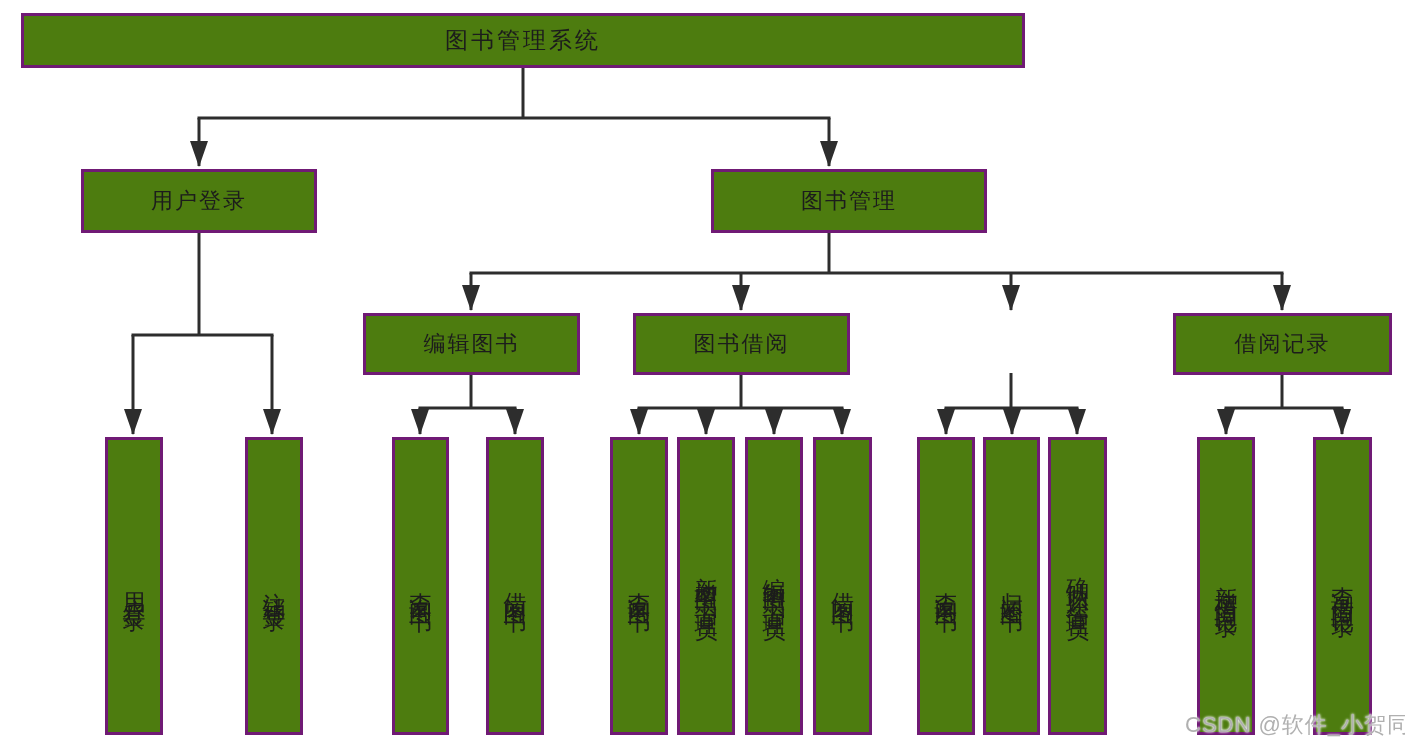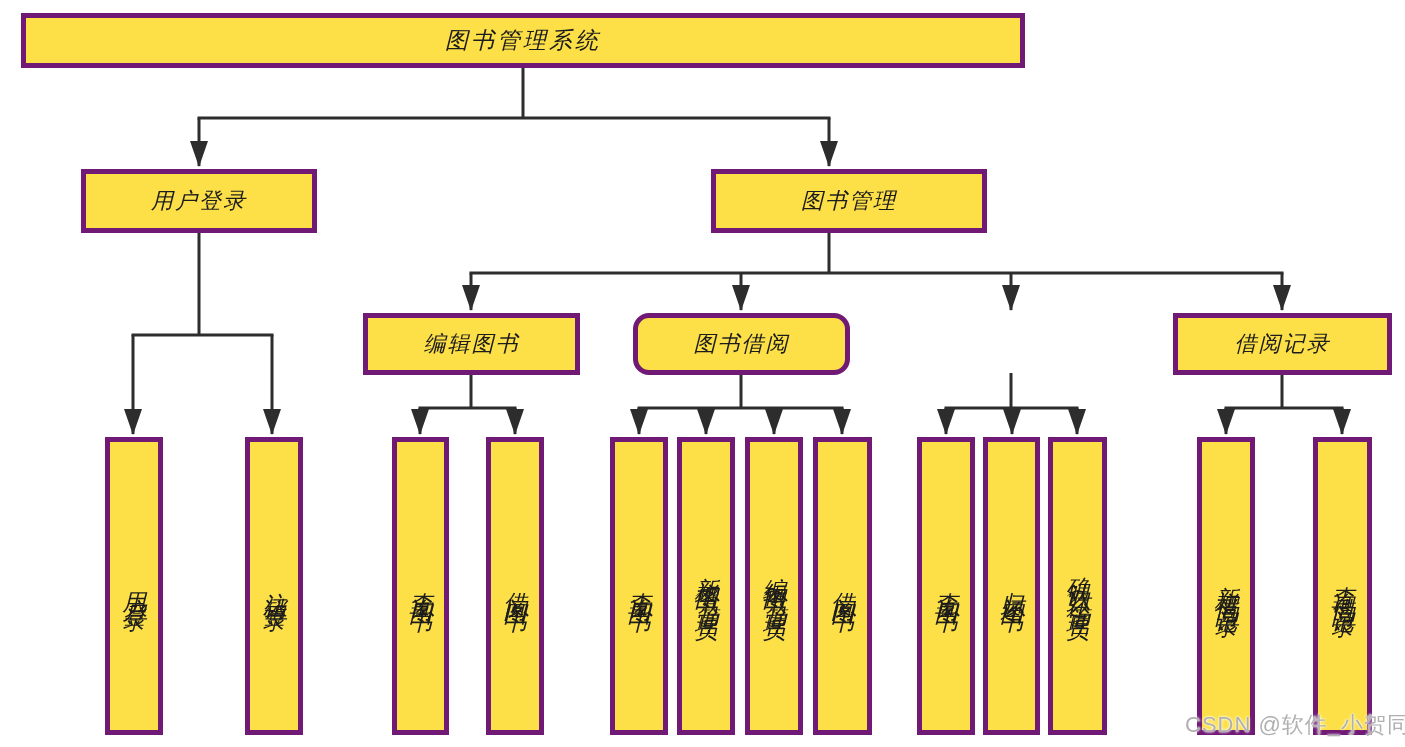--- a/index.html
+++ b/index.html
@@ -2,23 +2,23 @@
 <html><head>
 <meta charset="utf-8">
 <style>
   html,body{margin:0;padding:0;background:#ffffff;}
   .canvas{
     position:relative;width:1405px;height:747px;background:#ffffff;overflow:hidden;
     font-family:"Liberation Sans",sans-serif;
   }
   .edges{position:absolute;left:0;top:0;}
   .node{
-    position:absolute;box-sizing:border-box;border:5px solid #701a75;background:#fde047;
+    position:absolute;box-sizing:border-box;border:3px solid #701a75;background:#4d7c0f;
     display:flex;align-items:center;justify-content:center;
-    color:#1c1c1c;text-align:center;font-style:italic;
+    color:#1c1c1c;text-align:center;
   }
   .hnode{font-size:22px;letter-spacing:2px;}
   .rootnode{font-size:23px;letter-spacing:3px;}
   .vnode{
     writing-mode:vertical-rl;text-orientation:mixed;
     font-size:23px;letter-spacing:6px;line-height:1;
   }
   .watermark{
     position:absolute;left:1185px;top:710px;z-index:5;
     font-size:22px;color:#b0b0b0;letter-spacing:1px;white-space:nowrap;
@@ -94,21 +94,21 @@
       </g>
     </g>
   </svg>
 
   <div class="node rootnode" style="left:21px;top:13px;width:1004px;height:55px;">图书管理系统</div>
 
   <div class="node hnode" style="left:81px;top:169px;width:236px;height:64px;">用户登录</div>
   <div class="node hnode" style="left:711px;top:169px;width:276px;height:64px;">图书管理</div>
 
   <div class="node hnode" style="left:363px;top:313px;width:217px;height:62px;">编辑图书</div>
-  <div class="node hnode" style="left:633px;top:313px;width:217px;height:62px;border-radius:16px;">图书借阅</div>
+  <div class="node hnode" style="left:633px;top:313px;width:217px;height:62px;">图书借阅</div>
   <div class="node hnode" style="left:1173px;top:313px;width:219px;height:62px;">借阅记录</div>
 
   <div class="node vnode" style="left:105px;top:437px;width:58px;height:298px;">用户登录</div>
   <div class="node vnode" style="left:245px;top:437px;width:58px;height:298px;">注销登录</div>
 
   <div class="node vnode" style="left:392px;top:437px;width:57px;height:298px;">查询图书</div>
   <div class="node vnode" style="left:486px;top:437px;width:58px;height:298px;">借阅图书</div>
 
   <div class="node vnode" style="left:610px;top:437px;width:58px;height:298px;">查询图书</div>
   <div class="node vnode" style="left:677px;top:437px;width:58px;height:298px;">新增图书（管理员）</div>

